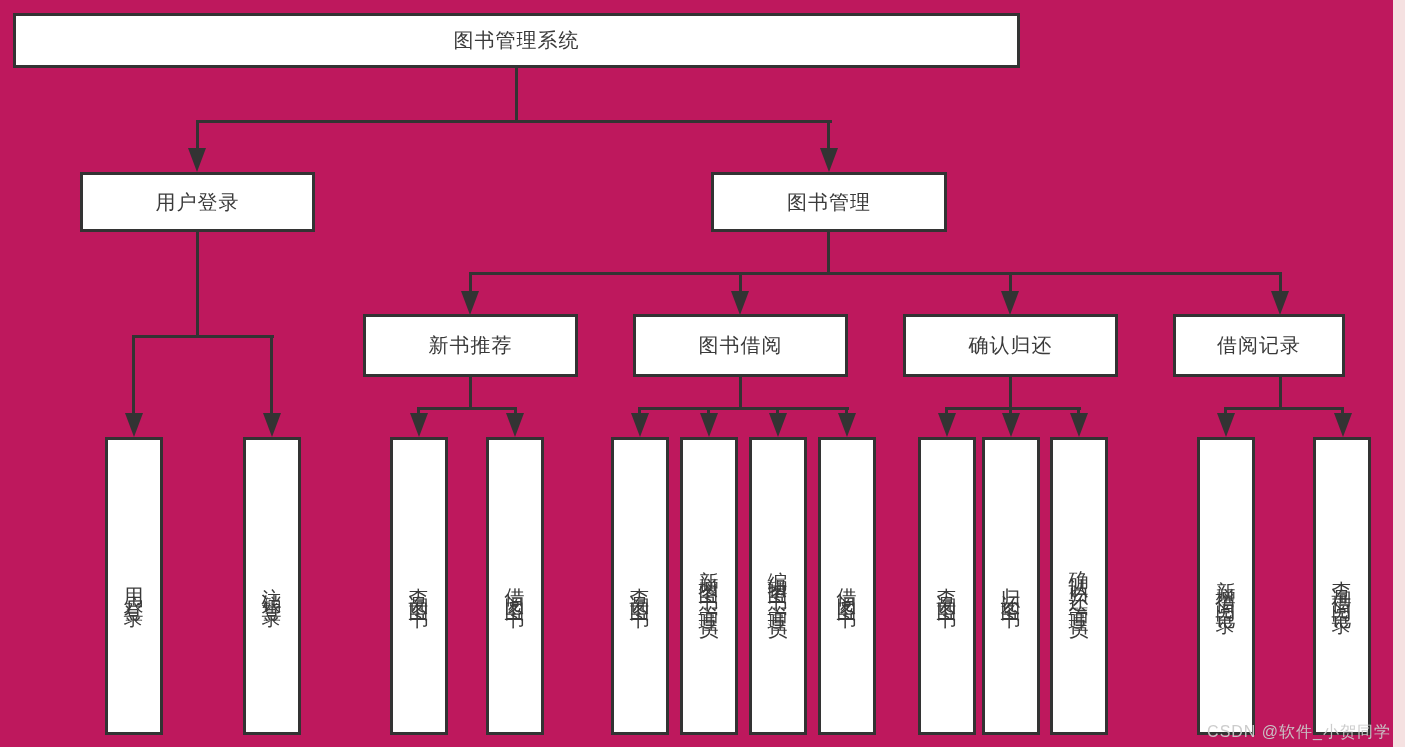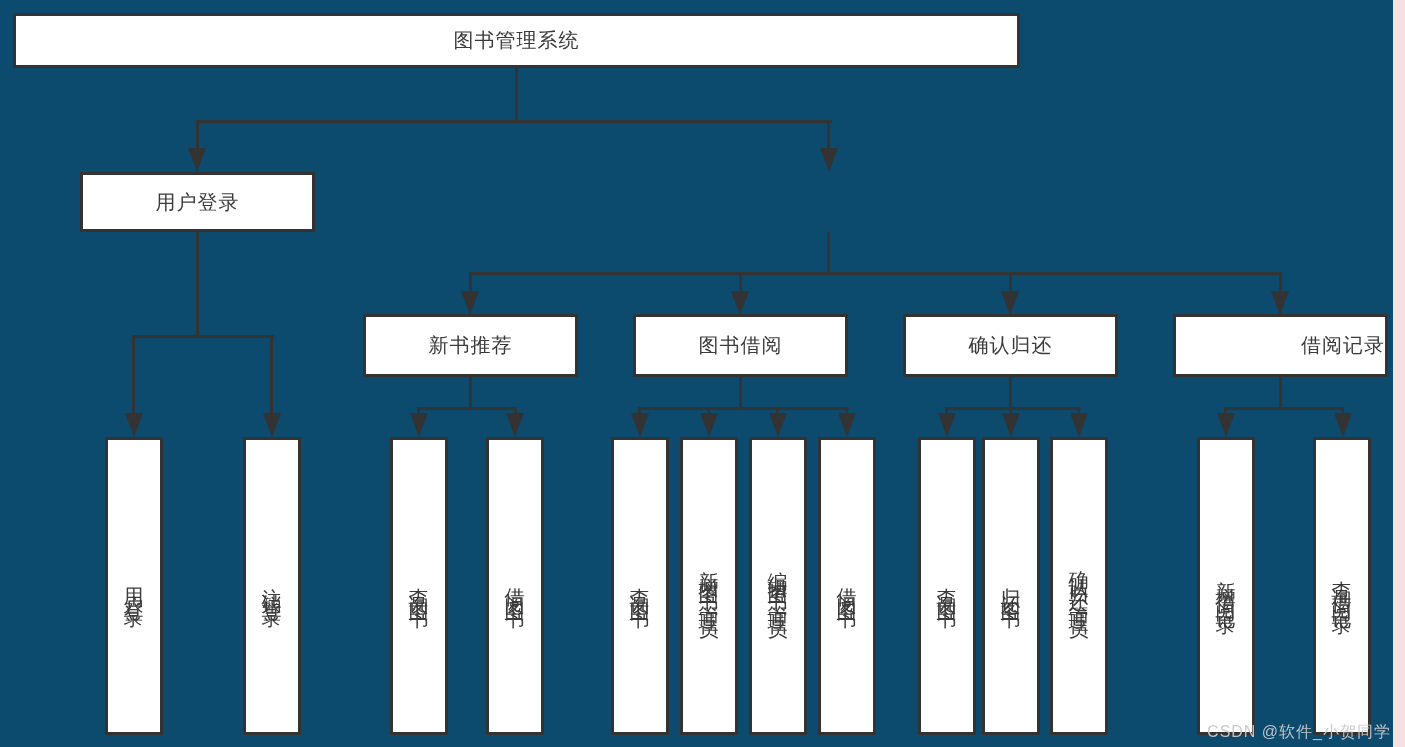--- a/index.html
+++ b/index.html
@@ -1,17 +1,17 @@
 <!DOCTYPE html>
 <html><head>
 <meta charset="utf-8">
 <style>
   html,body{margin:0;padding:0;background:#fff;}
   .canvas{
-    position:relative;width:1405px;height:747px;background:#0c4a6e;overflow:hidden;
+    position:relative;width:1405px;height:747px;background:#be185d;overflow:hidden;
     font-family:"Liberation Sans","DejaVu Sans",sans-serif;color:#3a3a3a;
   }
   .strip{position:absolute;top:0;right:0;width:12px;height:747px;background:#f5e1e1;}
   
   .hbox{
     position:absolute;box-sizing:border-box;background:#fff;border:3px solid #333333;
     display:flex;align-items:center;justify-content:center;
     font-size:20px;letter-spacing:1px;color:#3a3a3a;z-index:2;
   }
   
@@ -47,20 +47,23 @@
   <div class="line" style="left:515px;top:68px;width:3px;height:55px;"></div>
   <div class="line" style="left:196px;top:120px;width:636px;height:3px;"></div>
   <div class="line" style="left:196px;top:120px;width:3px;height:30px;"></div>
   <div class="ah" style="left:188px;top:148px;"></div>
   <div class="line" style="left:827px;top:120px;width:3px;height:30px;"></div>
   <div class="ah" style="left:820px;top:148px;"></div>
 
   <div class="hbox" style="left:80px;top:172px;width:235px;height:60px;">
     <span>用户登录</span>
   </div>
+  <div class="hbox" style="left:711px;top:172px;width:236px;height:60px;">
+    <span>图书管理</span>
+  </div>
 
   <div class="line" style="left:196px;top:232px;width:3px;height:106px;"></div>
   <div class="line" style="left:132px;top:335px;width:142px;height:3px;"></div>
   <div class="line" style="left:132px;top:335px;width:3px;height:81px;"></div>
   <div class="ah" style="left:125px;top:413px;"></div>
   <div class="line" style="left:270px;top:335px;width:3px;height:81px;"></div>
   <div class="ah" style="left:263px;top:413px;"></div>
 
   <div class="line" style="left:827px;top:232px;width:3px;height:43px;"></div>
   <div class="line" style="left:469px;top:272px;width:813px;height:3px;"></div>
@@ -75,21 +78,21 @@
 
   <div class="hbox" style="left:363px;top:314px;width:215px;height:63px;">
     <span>新书推荐</span>
   </div>
   <div class="hbox" style="left:633px;top:314px;width:215px;height:63px;">
     <span>图书借阅</span>
   </div>
   <div class="hbox" style="left:903px;top:314px;width:215px;height:63px;">
     <span>确认归还</span>
   </div>
-  <div class="hbox" style="left:1173px;top:314px;width:215px;height:63px;justify-content:flex-end;">
+  <div class="hbox" style="left:1173px;top:314px;width:172px;height:63px;">
     <span>借阅记录</span>
   </div>
 
   <div class="line" style="left:469px;top:377px;width:3px;height:33px;"></div>
   <div class="line" style="left:417px;top:407px;width:100px;height:3px;"></div>
   <div class="line" style="left:417px;top:407px;width:3px;height:9px;"></div>
   <div class="ah" style="left:410px;top:413px;"></div>
   <div class="line" style="left:514px;top:407px;width:3px;height:9px;"></div>
   <div class="ah" style="left:506px;top:413px;"></div>
 

